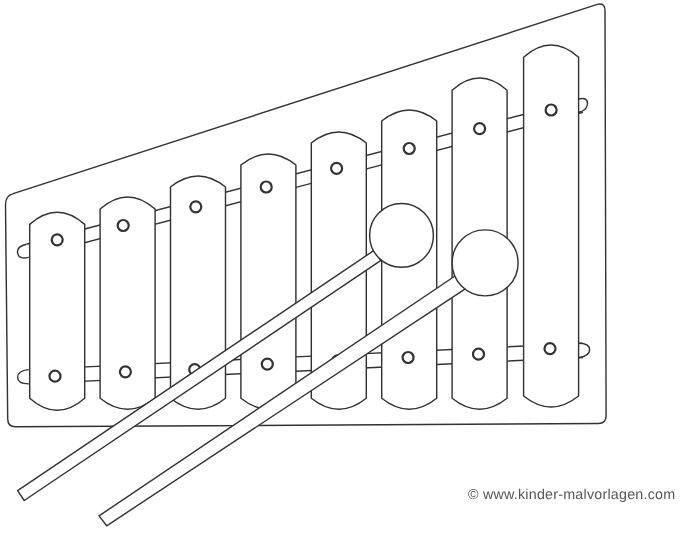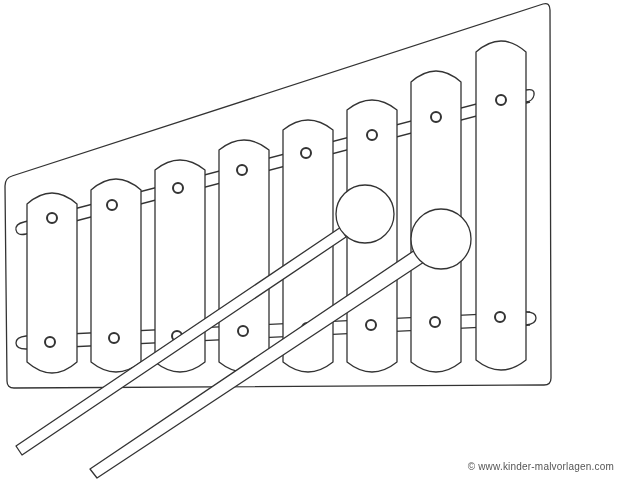--- a/index.html
+++ b/index.html
@@ -1,20 +1,20 @@
 <!DOCTYPE html>
 <html><head>
   <meta charset="utf-8">
   <style>
     html, body { margin: 0; padding: 0; background: #ffffff; }
     body { width: 626px; height: 490px; position: relative; overflow: hidden; }
     #art { position: absolute; left: 0; top: 0; }
     .credit {
-      position: absolute; right: 12px; top: 461px;
-      font-family: "Liberation Sans", sans-serif; font-size: 10px; color: #555;
+      position: absolute; right: 12px; top: 442px;
+      font-family: "Liberation Sans", sans-serif; font-size: 13px; color: #555;
       letter-spacing: 0.2px;
     }
   </style>
 </head>
 <body>
 
 <svg id="art" width="626" height="490" viewBox="0 0 626 490" xmlns="http://www.w3.org/2000/svg">
   <g fill="#ffffff" stroke="#333333" stroke-width="1.3" stroke-linejoin="round">
 
     <path d="M 12 176 L 543 4 Q 550 2 550 10 L 551 378 Q 551 385 544 385 L 14 388 Q 7 388 7 381 L 5 186 Q 5 178 12 176 Z"></path>

